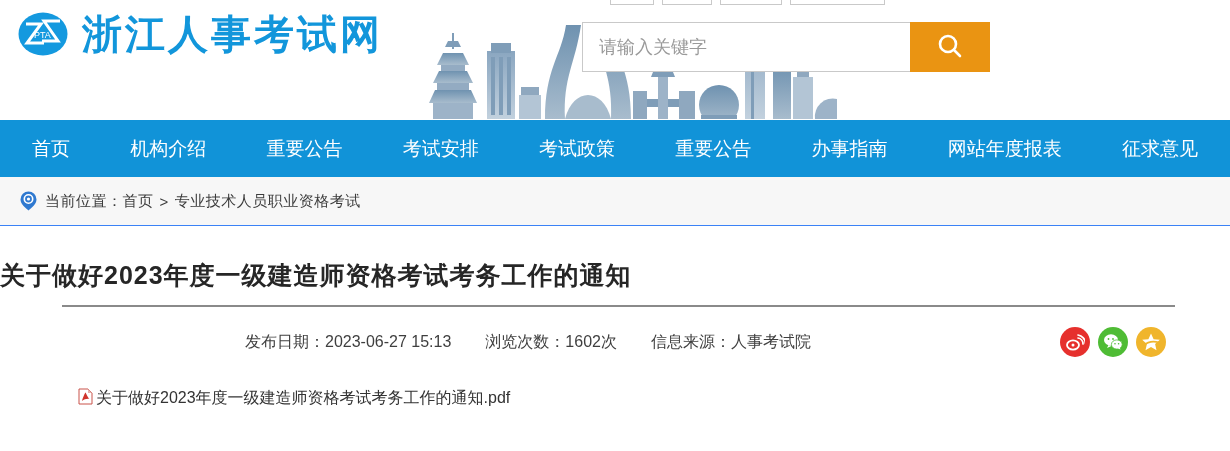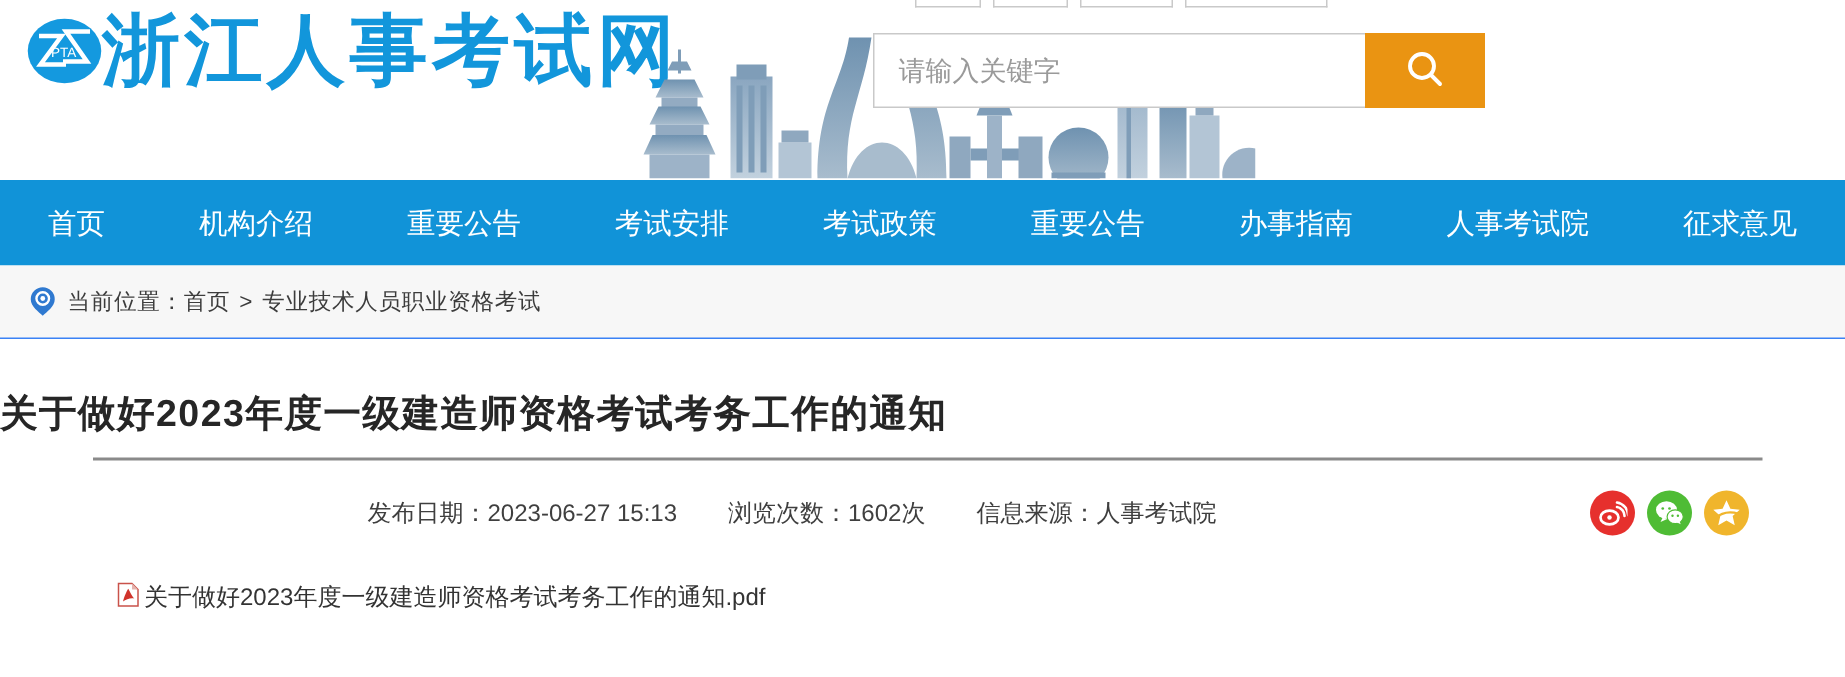--- a/index.html
+++ b/index.html
@@ -3,21 +3,21 @@
 <meta charset="utf-8">
 <style>
   * { margin:0; padding:0; box-sizing:border-box; }
   html,body { width:1230px; height:451px; overflow:hidden; background:#fff;
     font-family:"Liberation Sans","DejaVu Sans",sans-serif; }
 
   
   .header { position:relative; width:994px; height:120px; background:#fff; }
   .brand { position:absolute; left:18px; top:11px; display:flex; align-items:center; }
   .logo-svg { width:50px; height:46px; display:block; }
-  .site-title { font-size:52px; font-weight:bold; color:#1296db;
+  .site-title { margin-left:14px; font-size:40px; font-weight:bold; color:#1296db;
     letter-spacing:3px; line-height:46px; }
   .skyline { position:absolute; left:425px; bottom:1px; width:412px; height:102px; }
   .top-cut-links { position:absolute; top:0; left:610px; display:flex; gap:8px; }
   .top-cut-box { height:5px; background:#fff; border:1px solid #c9c9c9; border-top:0; }
   .tc1{width:44px;} .tc2{width:50px;} .tc3{width:62px;} .tc4{width:95px;}
   .search { position:absolute; right:4px; top:22px; display:flex;align-items:center; }
   .search-input { width:328px; height:50px; border:1px solid #c9c9c9; border-right:0;
     padding:0 16px; font-size:18px; color:#333; outline:none; }
   .search-input::placeholder { color:#9a9a9a; }
   .search-btn { width:80px; height:50px; background:#ea9412; border:0; cursor:pointer;
@@ -147,21 +147,21 @@
 </div>
 
 <div class="nav">
   <a href="#">首页</a>
   <a href="#">机构介绍</a>
   <a href="#">重要公告</a>
   <a href="#">考试安排</a>
   <a href="#">考试政策</a>
   <a href="#">重要公告</a>
   <a href="#">办事指南</a>
-  <a href="#">人事考试院</a>
+  <a href="#">网站年度报表</a>
   <a href="#">征求意见</a>
 </div>
 
 <div class="crumb-bar">
   <svg class="pin-svg" viewBox="0 0 17 20">
     <path d="M8.5 0.5 a 8 8 0 0 1 8 8 c0 5 -5.5 8.5 -8 11 c-2.5 -2.5 -8 -6 -8 -11 a 8 8 0 0 1 8 -8 Z" fill="#2f79d0"></path>
     <circle cx="8.5" cy="8" r="4.2" fill="none" stroke="#fff" stroke-width="1.6"></circle>
     <circle cx="8.5" cy="8" r="1.6" fill="#fff"></circle>
   </svg>
   <span class="crumb-text">当前位置：</span>

